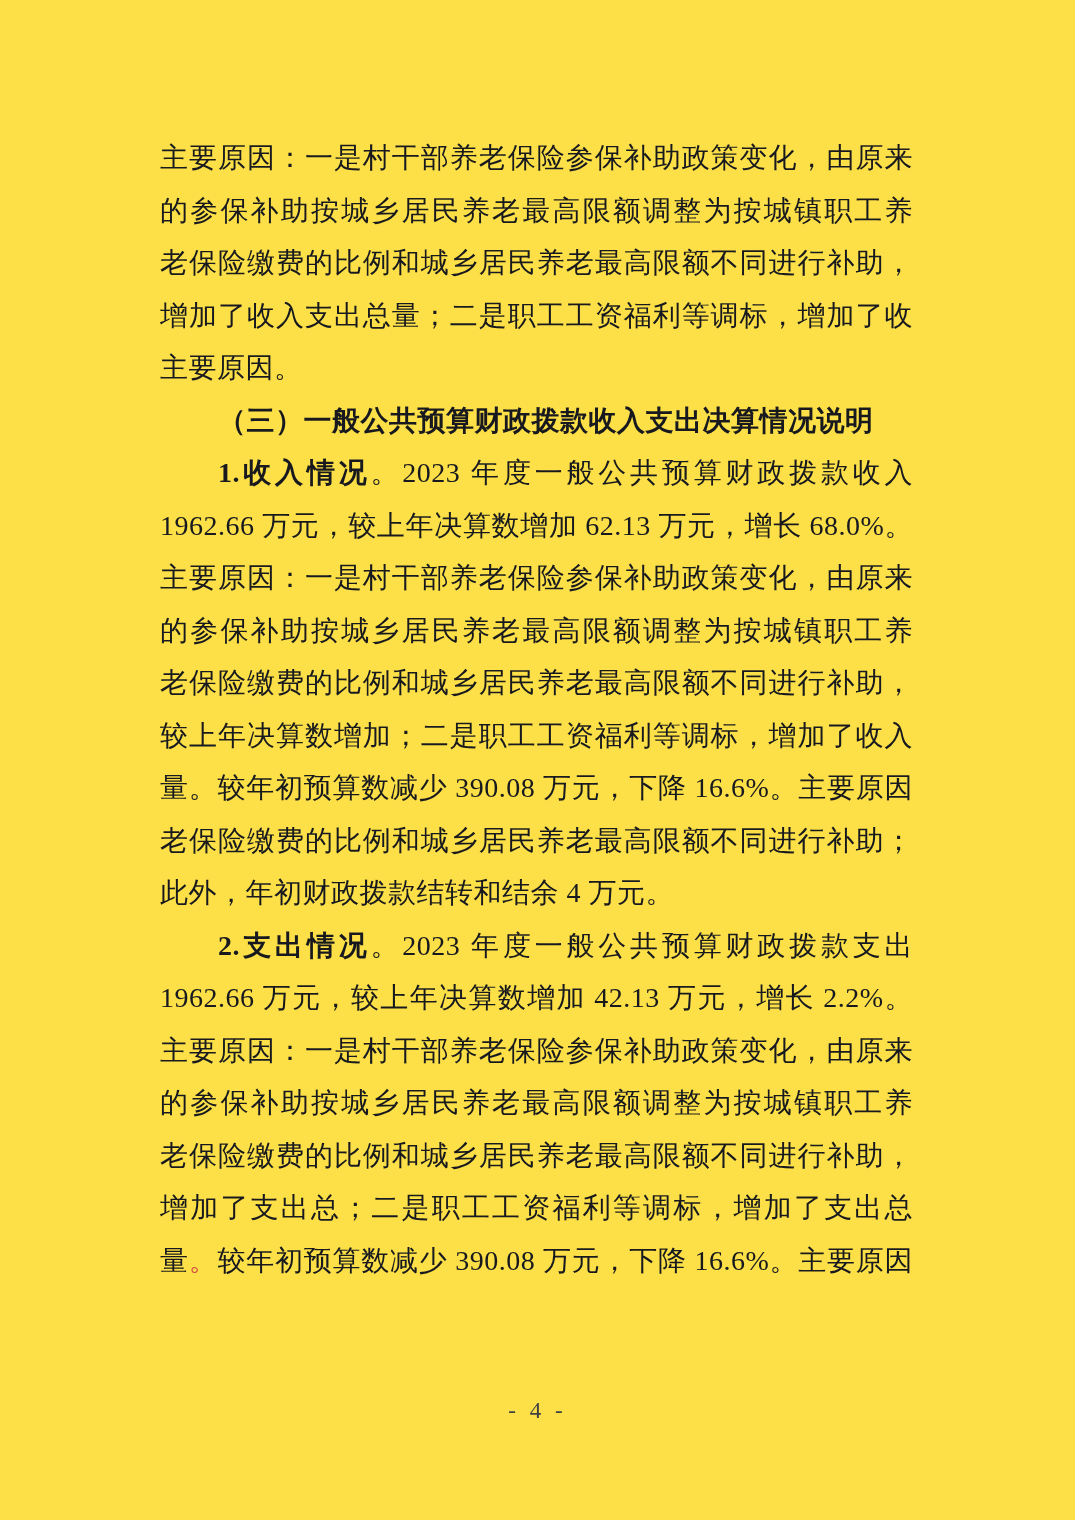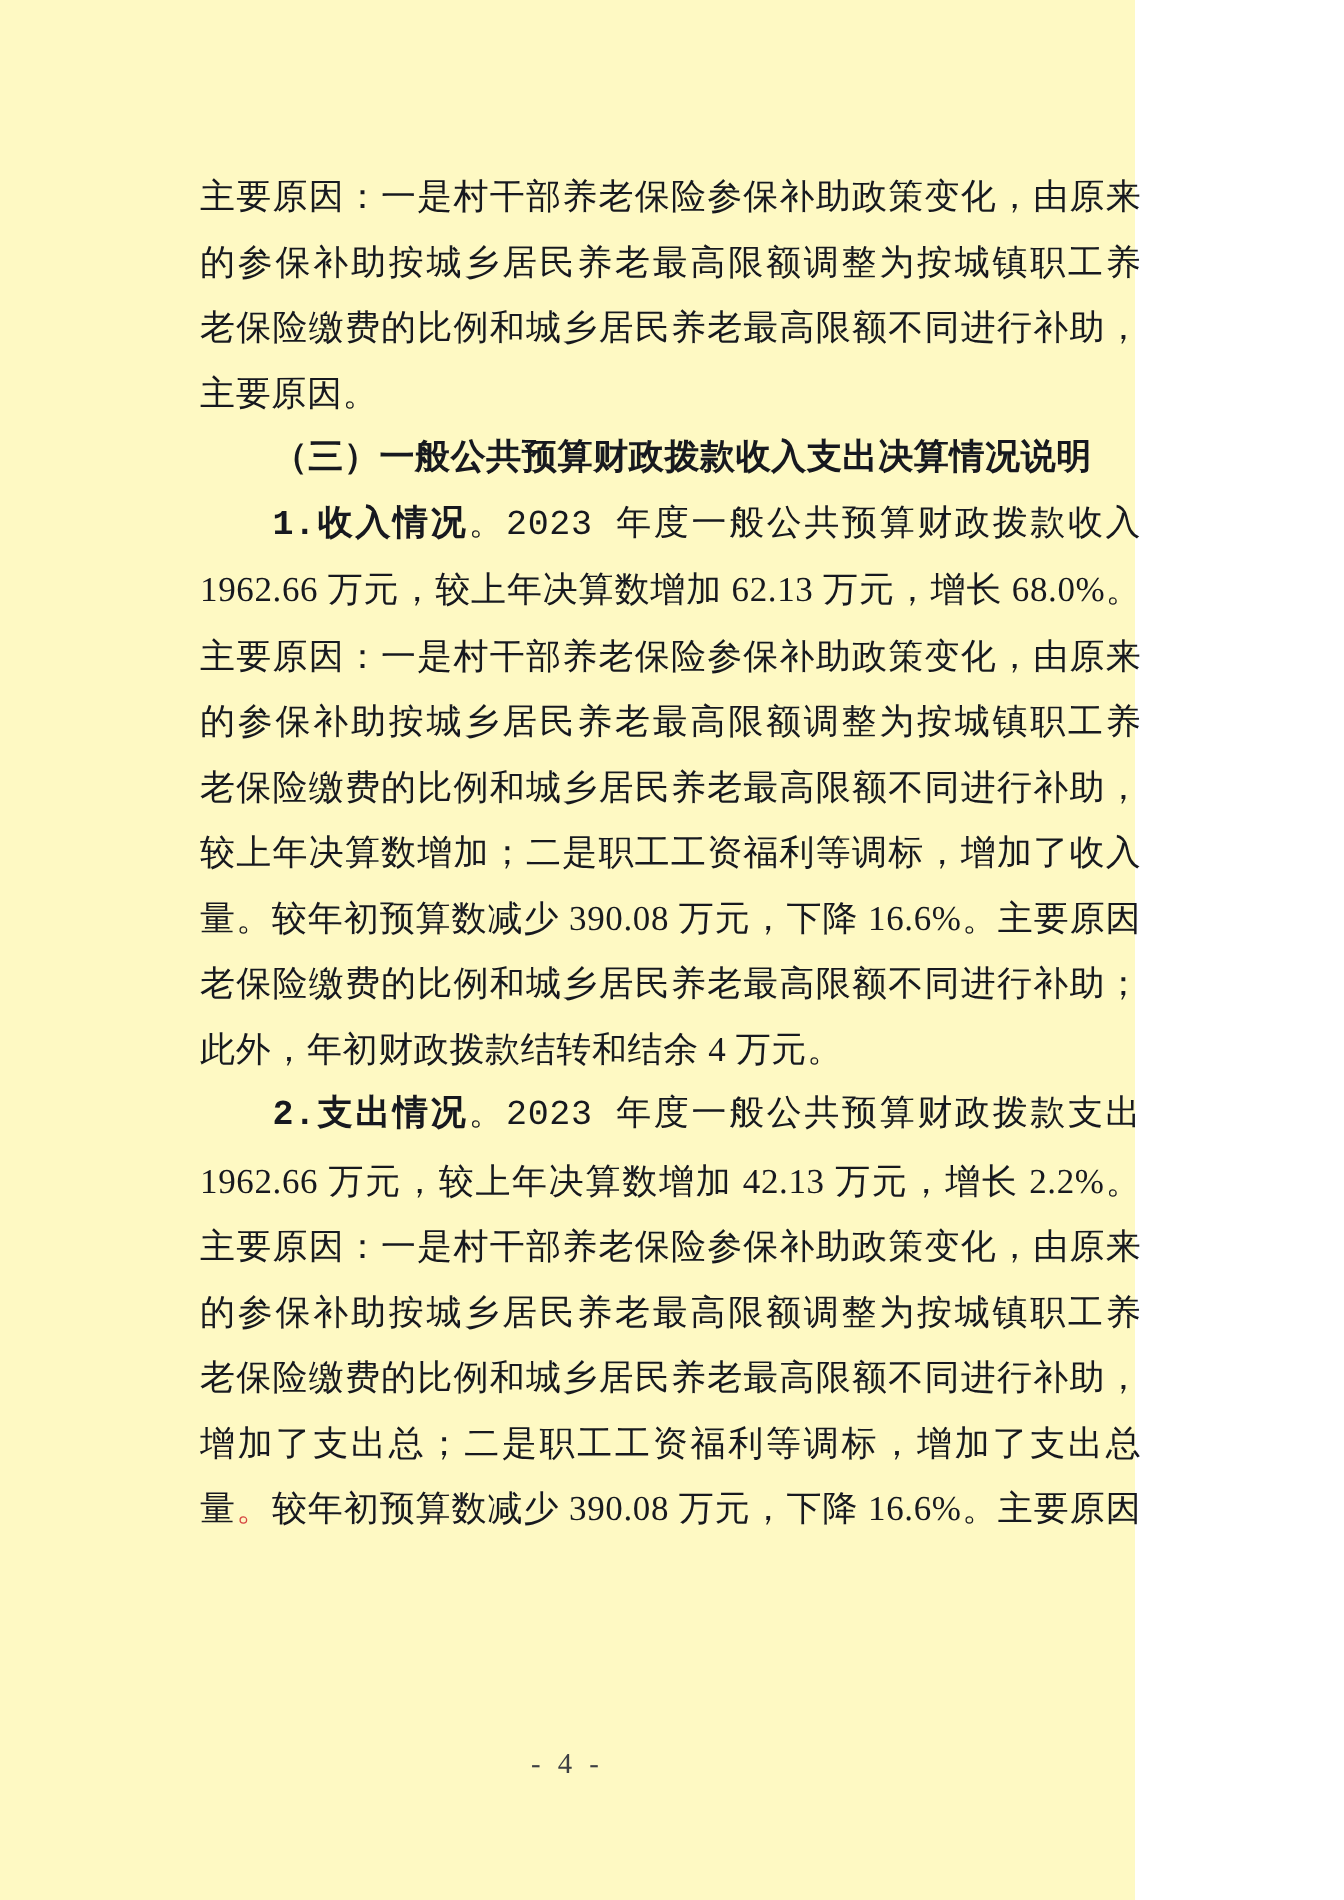--- a/index.html
+++ b/index.html
@@ -8,23 +8,23 @@
     background: #ffffff;
   }
   body {
     width: 1075px;
     height: 1520px;
     overflow: hidden;
     font-family: "Liberation Serif", "DejaVu Serif", serif;
   }
   .page {
     position: relative;
-    width: 908px;
+    width: 1075px;
     height: 1520px;
-    background: #fef9c3;
+    background: #fde047;
   }
   .content {
     position: absolute;
     left: 160px;
     top: 132px;
     width: 753px;
     color: #17191f;
   }
   .para { display: block; }
   .line {
@@ -35,21 +35,20 @@
     text-align: justify;
     text-align-last: justify;
     letter-spacing: 0.5px;
     white-space: normal;
   }
   .line.no-fill {
     text-align-last: left;
   }
   .line.indent {
     text-indent: 58px;
-    font-family: Liberation Mono, monospace;
   }
   .seg-bold { font-weight: 700; }
   .seg-red { color: #d64541; }
   .page-footer {
     position: absolute;
     left: 0;
     top: 1398px;
     width: 100%;
     text-align: center;
   }
@@ -61,20 +60,21 @@
 </style>
 </head>
 <body>
 
 <div class="page">
   <main class="content" id="doc-content">
       <div class="para">
         <div class="line"><span>主要原因：一是村干部养老保险参保补助政策变化，由原来</span></div>
         <div class="line"><span>的参保补助按城乡居民养老最高限额调整为按城镇职工养</span></div>
         <div class="line"><span>老保险缴费的比例和城乡居民养老最高限额不同进行补助，</span></div>
+        <div class="line"><span>增加了收入支出总量；二是职工工资福利等调标，增加了收</span></div>
         <div class="line no-fill"><span>主要原因。</span></div>
       </div>
       <div class="para">
         <div class="line no-fill indent"><span class="seg-bold">（三）一般公共预算财政拨款收入支出决算情况说明</span></div>
       </div>
       <div class="para">
         <div class="line indent"><span class="seg-bold">1.收入情况</span><span>。2023 年度一般公共预算财政拨款收入</span></div>
         <div class="line"><span>1962.66 万元，较上年决算数增加 62.13 万元，增长 68.0%。</span></div>
         <div class="line"><span>主要原因：一是村干部养老保险参保补助政策变化，由原来</span></div>
         <div class="line"><span>的参保补助按城乡居民养老最高限额调整为按城镇职工养</span></div>

